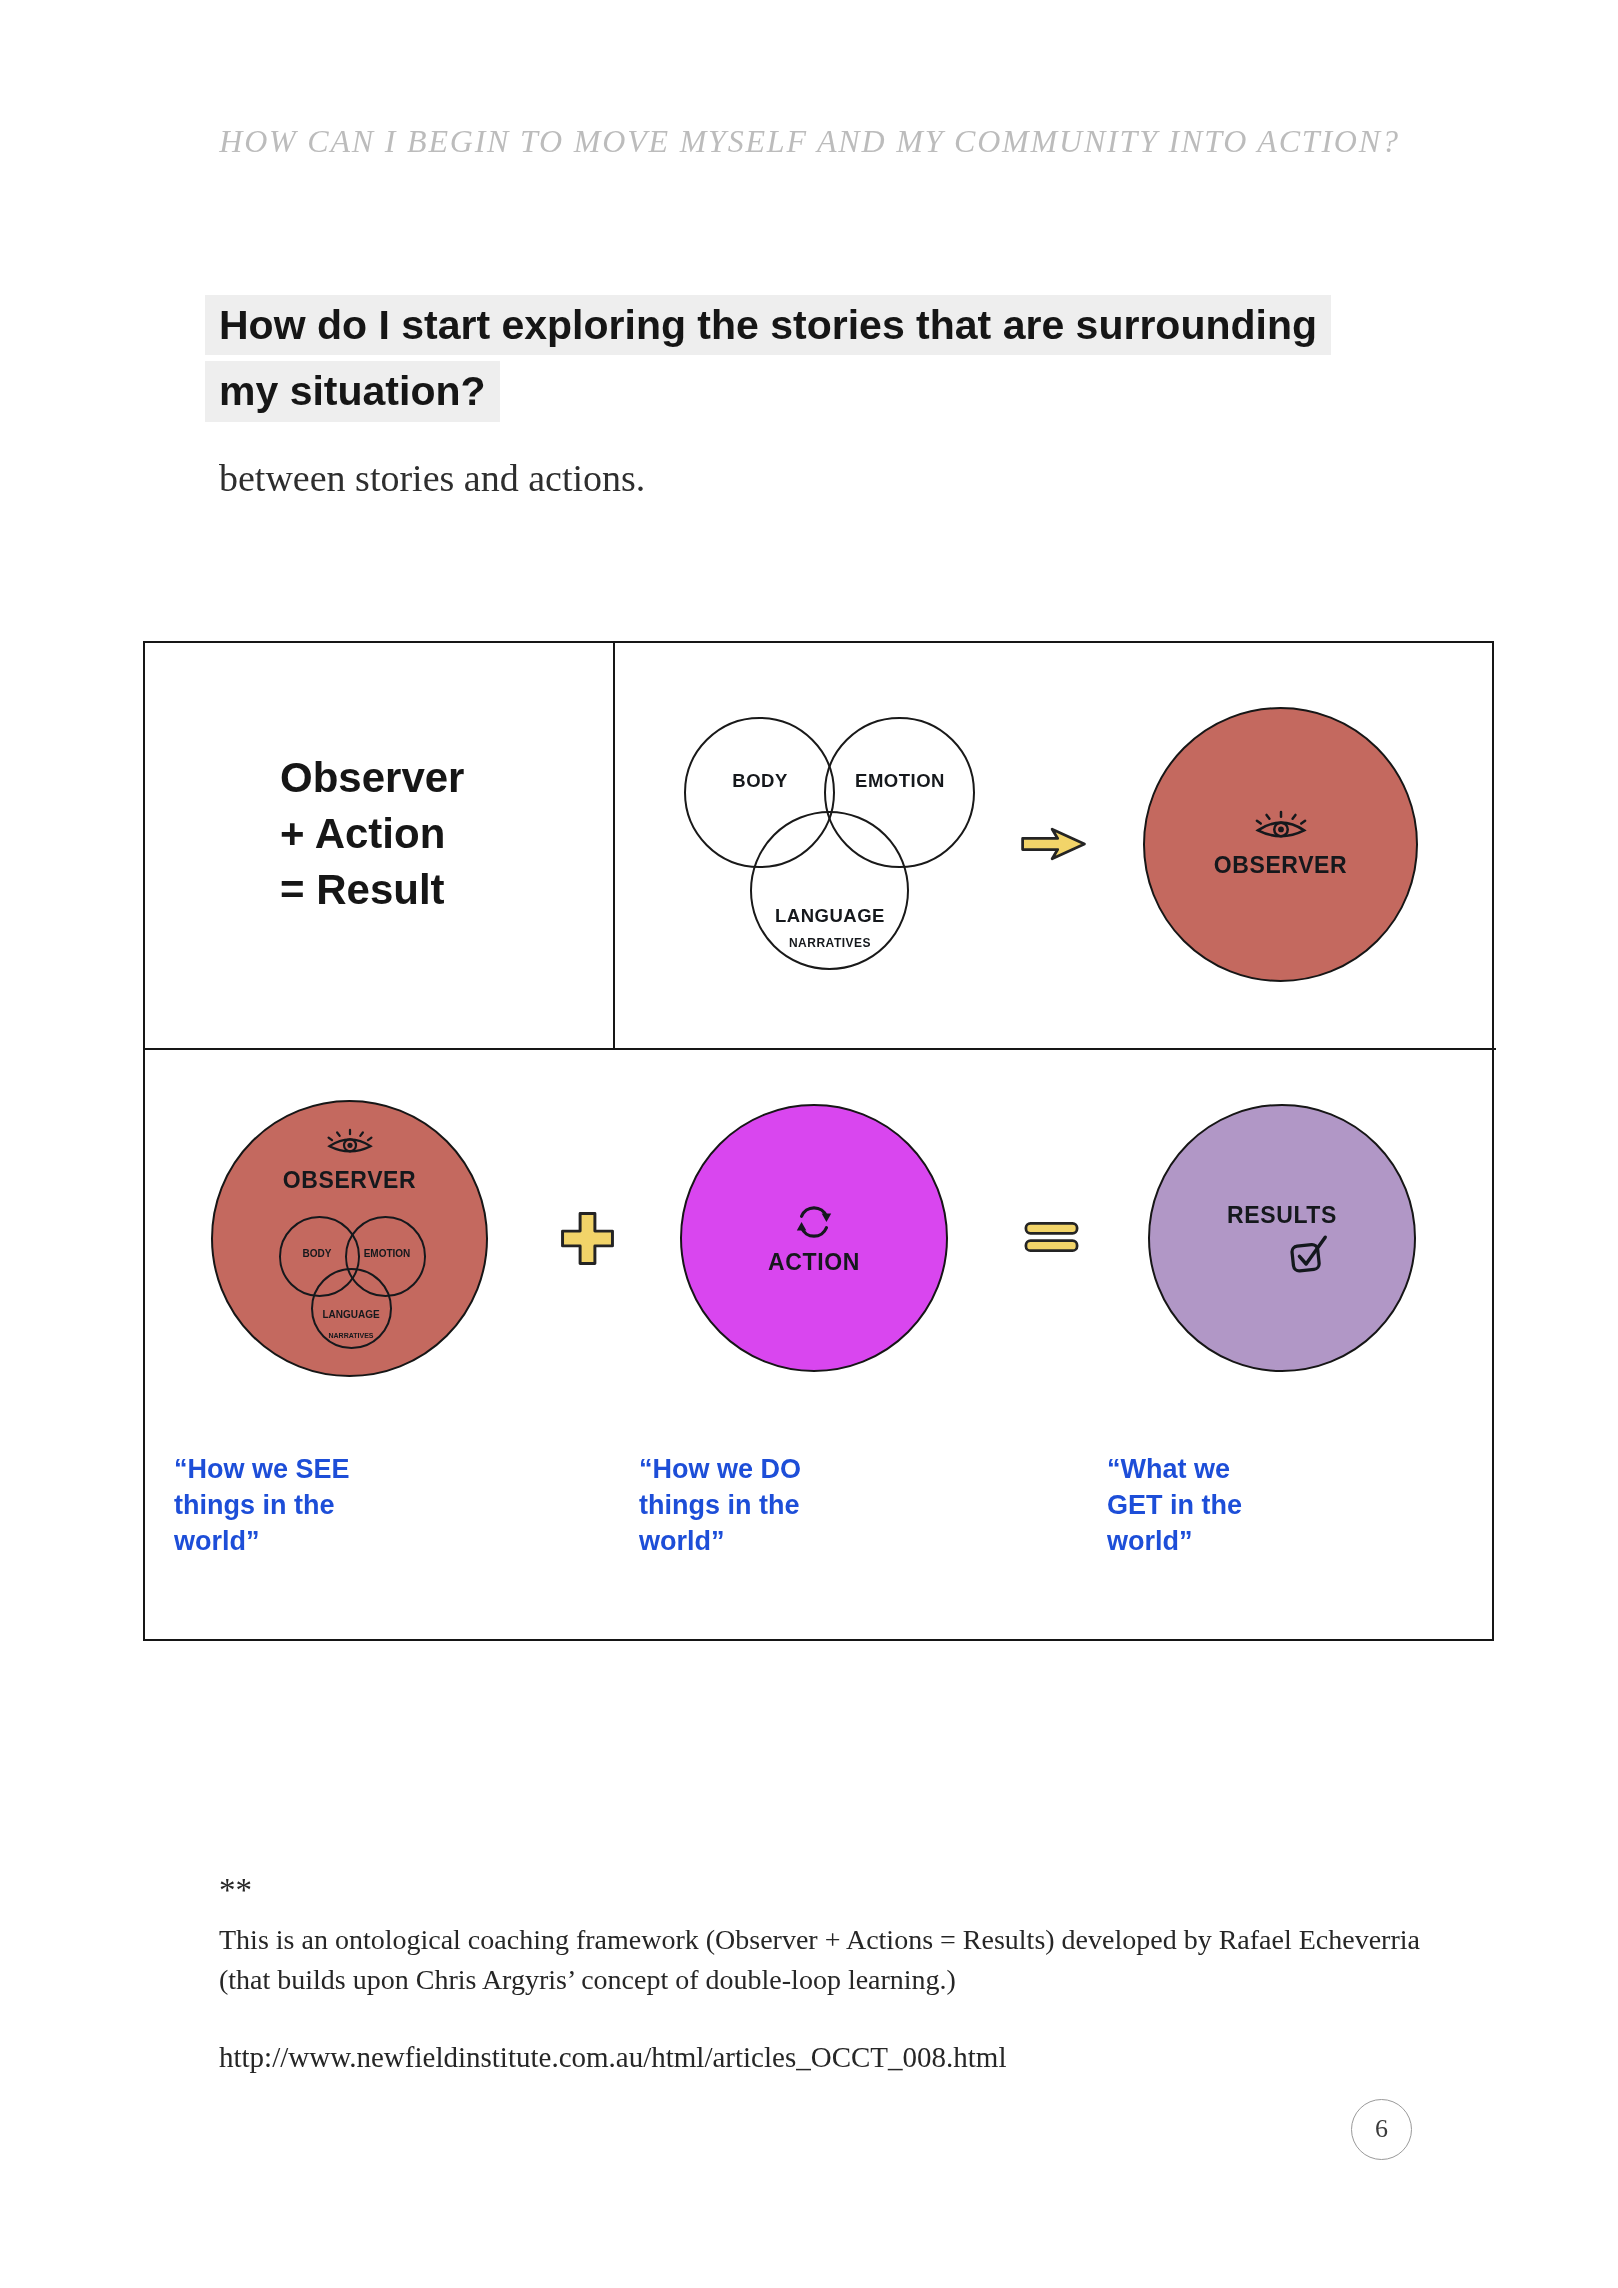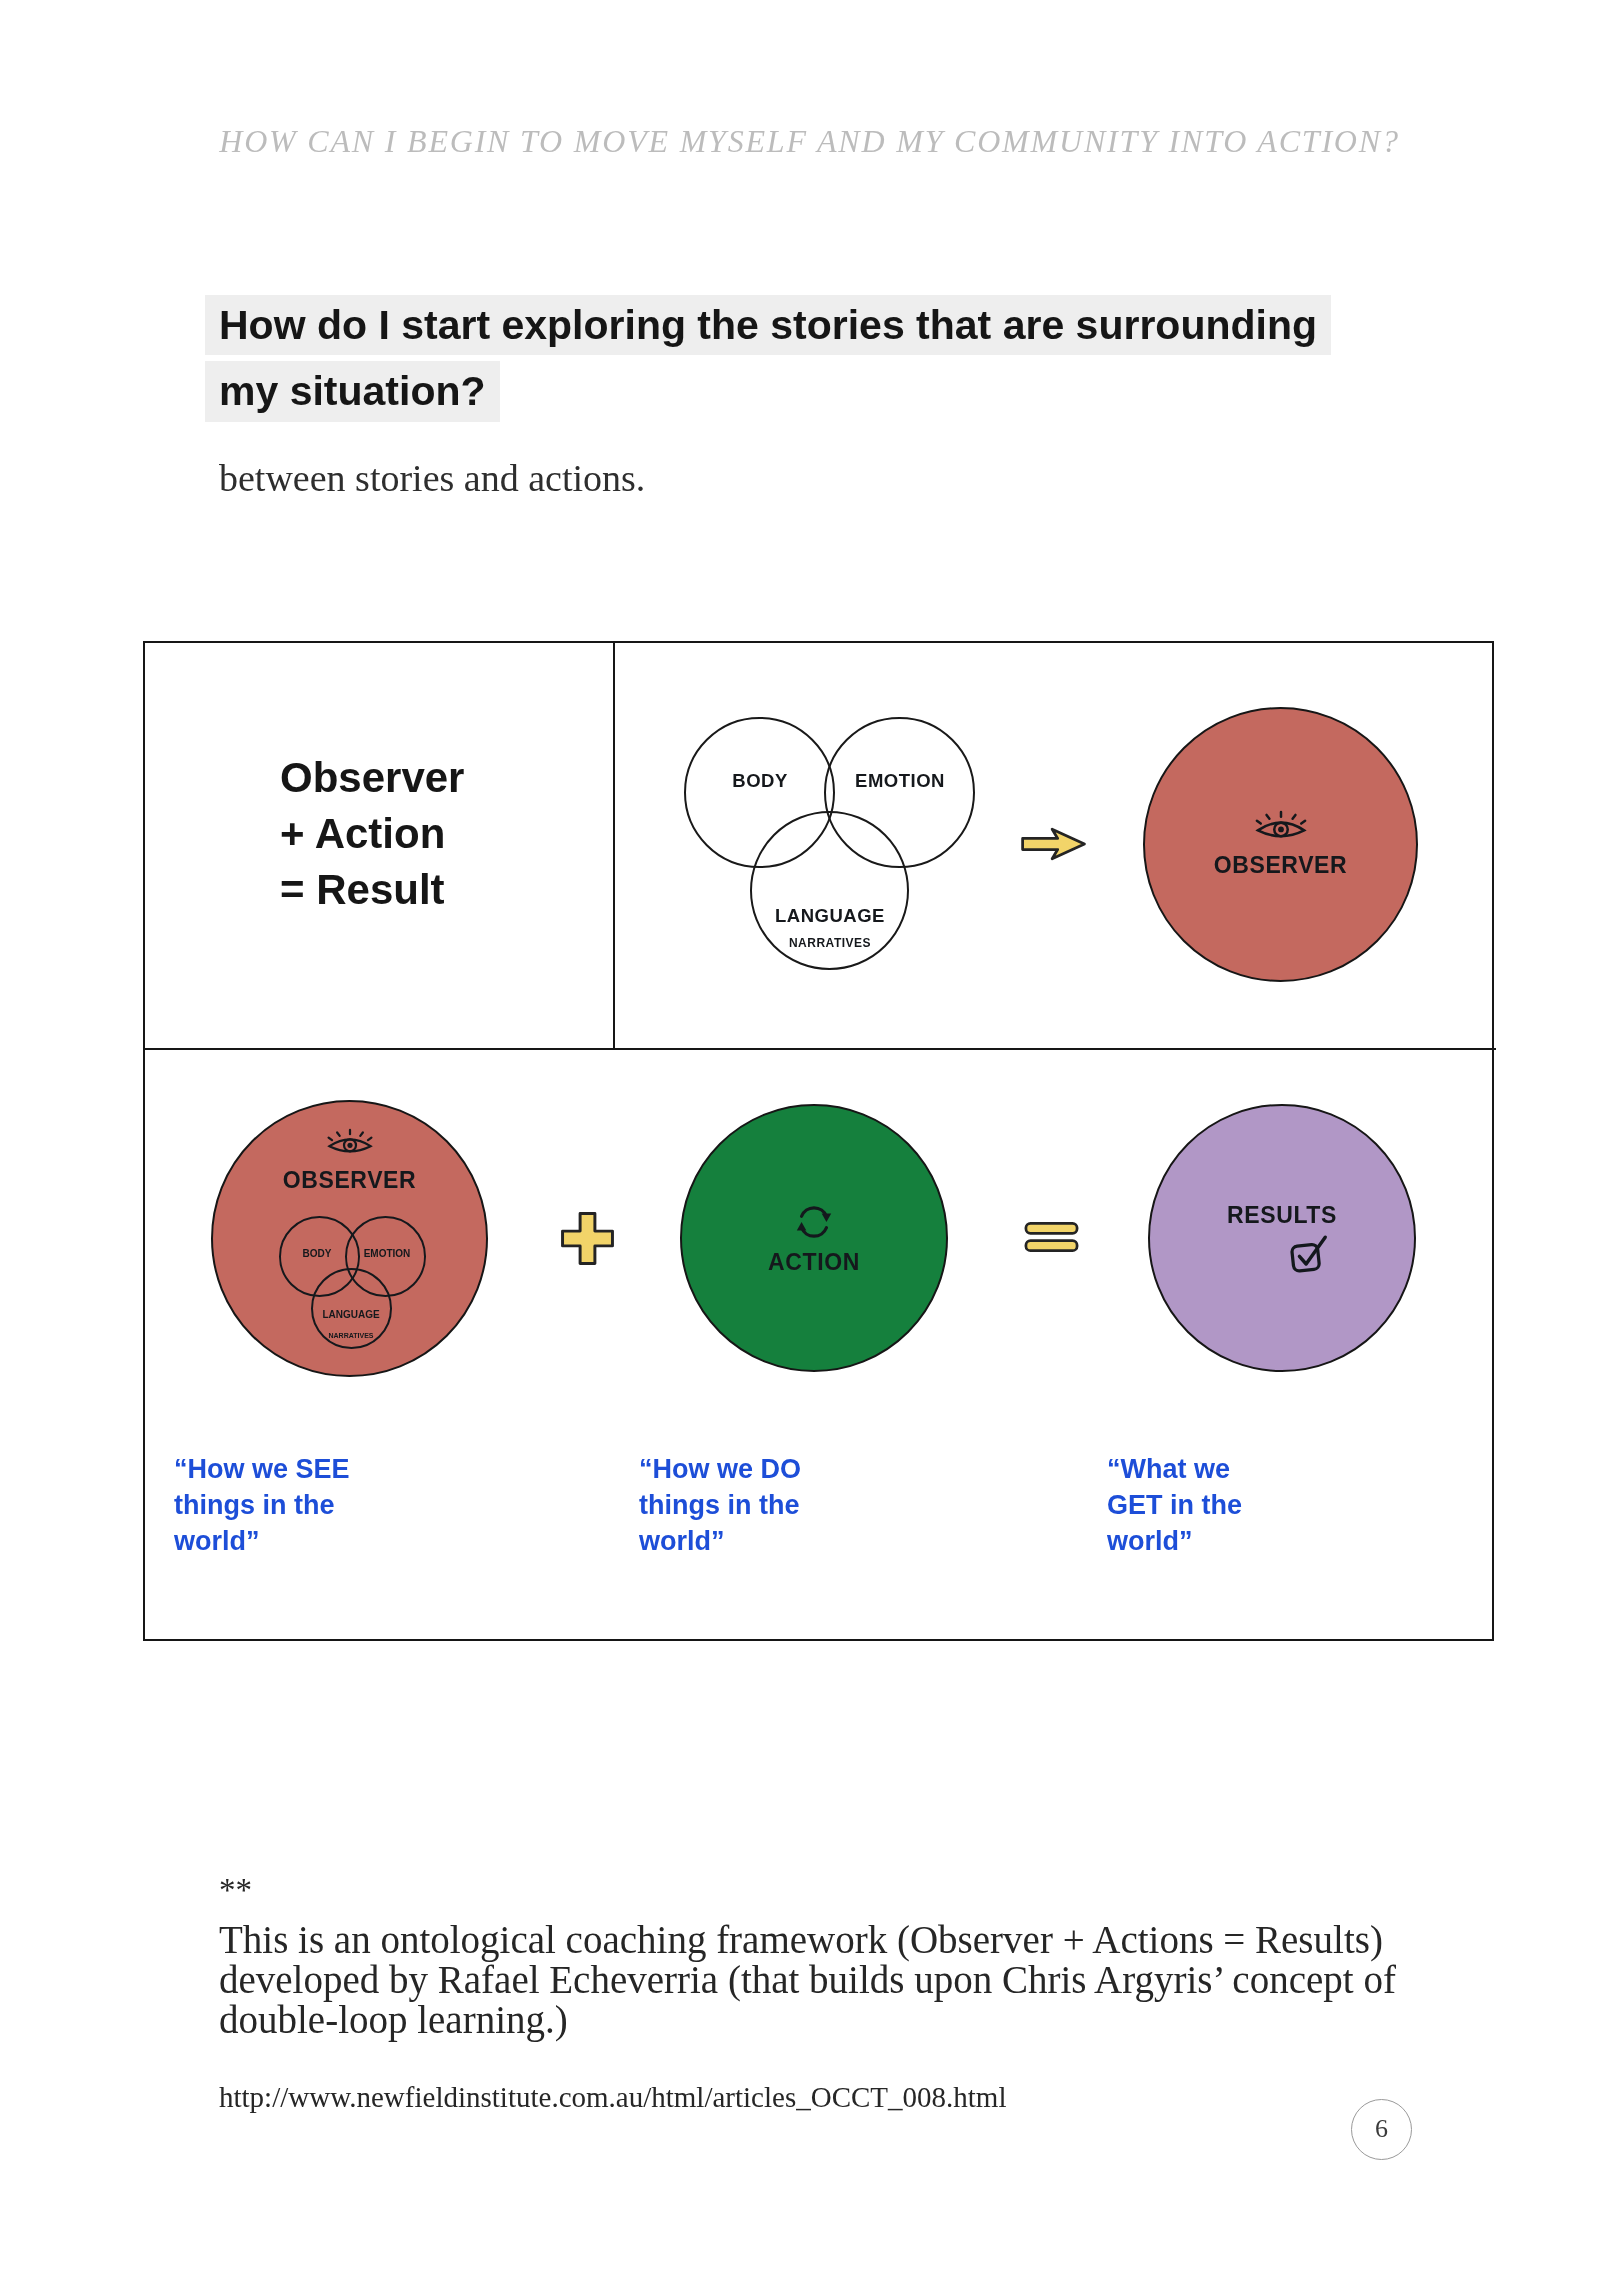--- a/index.html
+++ b/index.html
@@ -50,21 +50,21 @@
     font-size:10px; color:#15181c; white-space:nowrap; }
   .mini-label.tiny { font-size:7px; }
 
   .op { position:absolute; }
   .caption { position:absolute; top:808px; width:351px; 
     font-weight:bold; font-size:27px; line-height:36px; color:#1d4ed8; white-space:pre-line; }
 
   .footnote { position:absolute; left:219px; top:1872px; width:1218px;
     font-family:"Liberation Serif", serif; color:#262626; }
   .footnote-marker { font-size:33px; margin-bottom:11px; }
-  .footnote-text { font-size:39px; line-height:40px; margin-bottom:37px; }
+  .footnote-text { font-size:28px; line-height:40px; margin-bottom:37px; }
   .learn-more { font-size:29px; line-height:40px; }
   .footnote-url { font-size:29px; line-height:40px; }
 
   .page-number { position:absolute; left:1351px; top:2099px; width:61px; height:61px;
     border:1.8px solid #9a9a9a; border-radius:50%; text-align:center; line-height:57px;
     font-family:"Liberation Serif", serif; font-size:26px; color:#3a3a3a; }
 </style>
 </head>
 <body>
 
@@ -141,21 +141,21 @@
       <span class="mini-label" style="left:104px; top:151px;">BODY</span>
       <span class="mini-label" style="left:174px; top:151px;">EMOTION</span>
       <span class="mini-label" style="left:138px; top:212px;">LANGUAGE</span>
       <span class="mini-label tiny" style="left:138px; top:233px;">NARRATIVES</span>
     </div>
 
     <svg class="op" style="left:412px; top:565px;" width="61" height="61" viewBox="0 0 66 66">
       <path d="M25 6 H41 V25 H60 V41 H41 V60 H25 V41 H6 V25 H25 Z" stroke="#242424" stroke-width="3.2" stroke-linejoin="round" fill="#f2d469"></path>
     </svg>
 
-    <div class="circle" style="left: 535px; top: 461px; width: 268px; height: 268px; gap: 5.5px; background-color: #15803d;">
+    <div class="circle" style="left: 535px; top: 461px; width: 268px; height: 268px; gap: 5.5px; background-color: #d946ef;">
       <svg width="44" height="44" viewBox="0 0 46 46">
         <g fill="none" stroke="#14181d" stroke-width="3.4" stroke-linecap="round">
           <path d="M10 17 A14 14 0 0 1 36 17"></path>
           <path d="M36 29 A14 14 0 0 1 10 29"></path>
         </g>
         <polygon points="31,14 41,14 36,23" fill="#14181d"></polygon>
         <polygon points="5,32 15,32 10,23" fill="#14181d"></polygon>
       </svg>
       <span class="circle-label">ACTION</span>
     </div>

